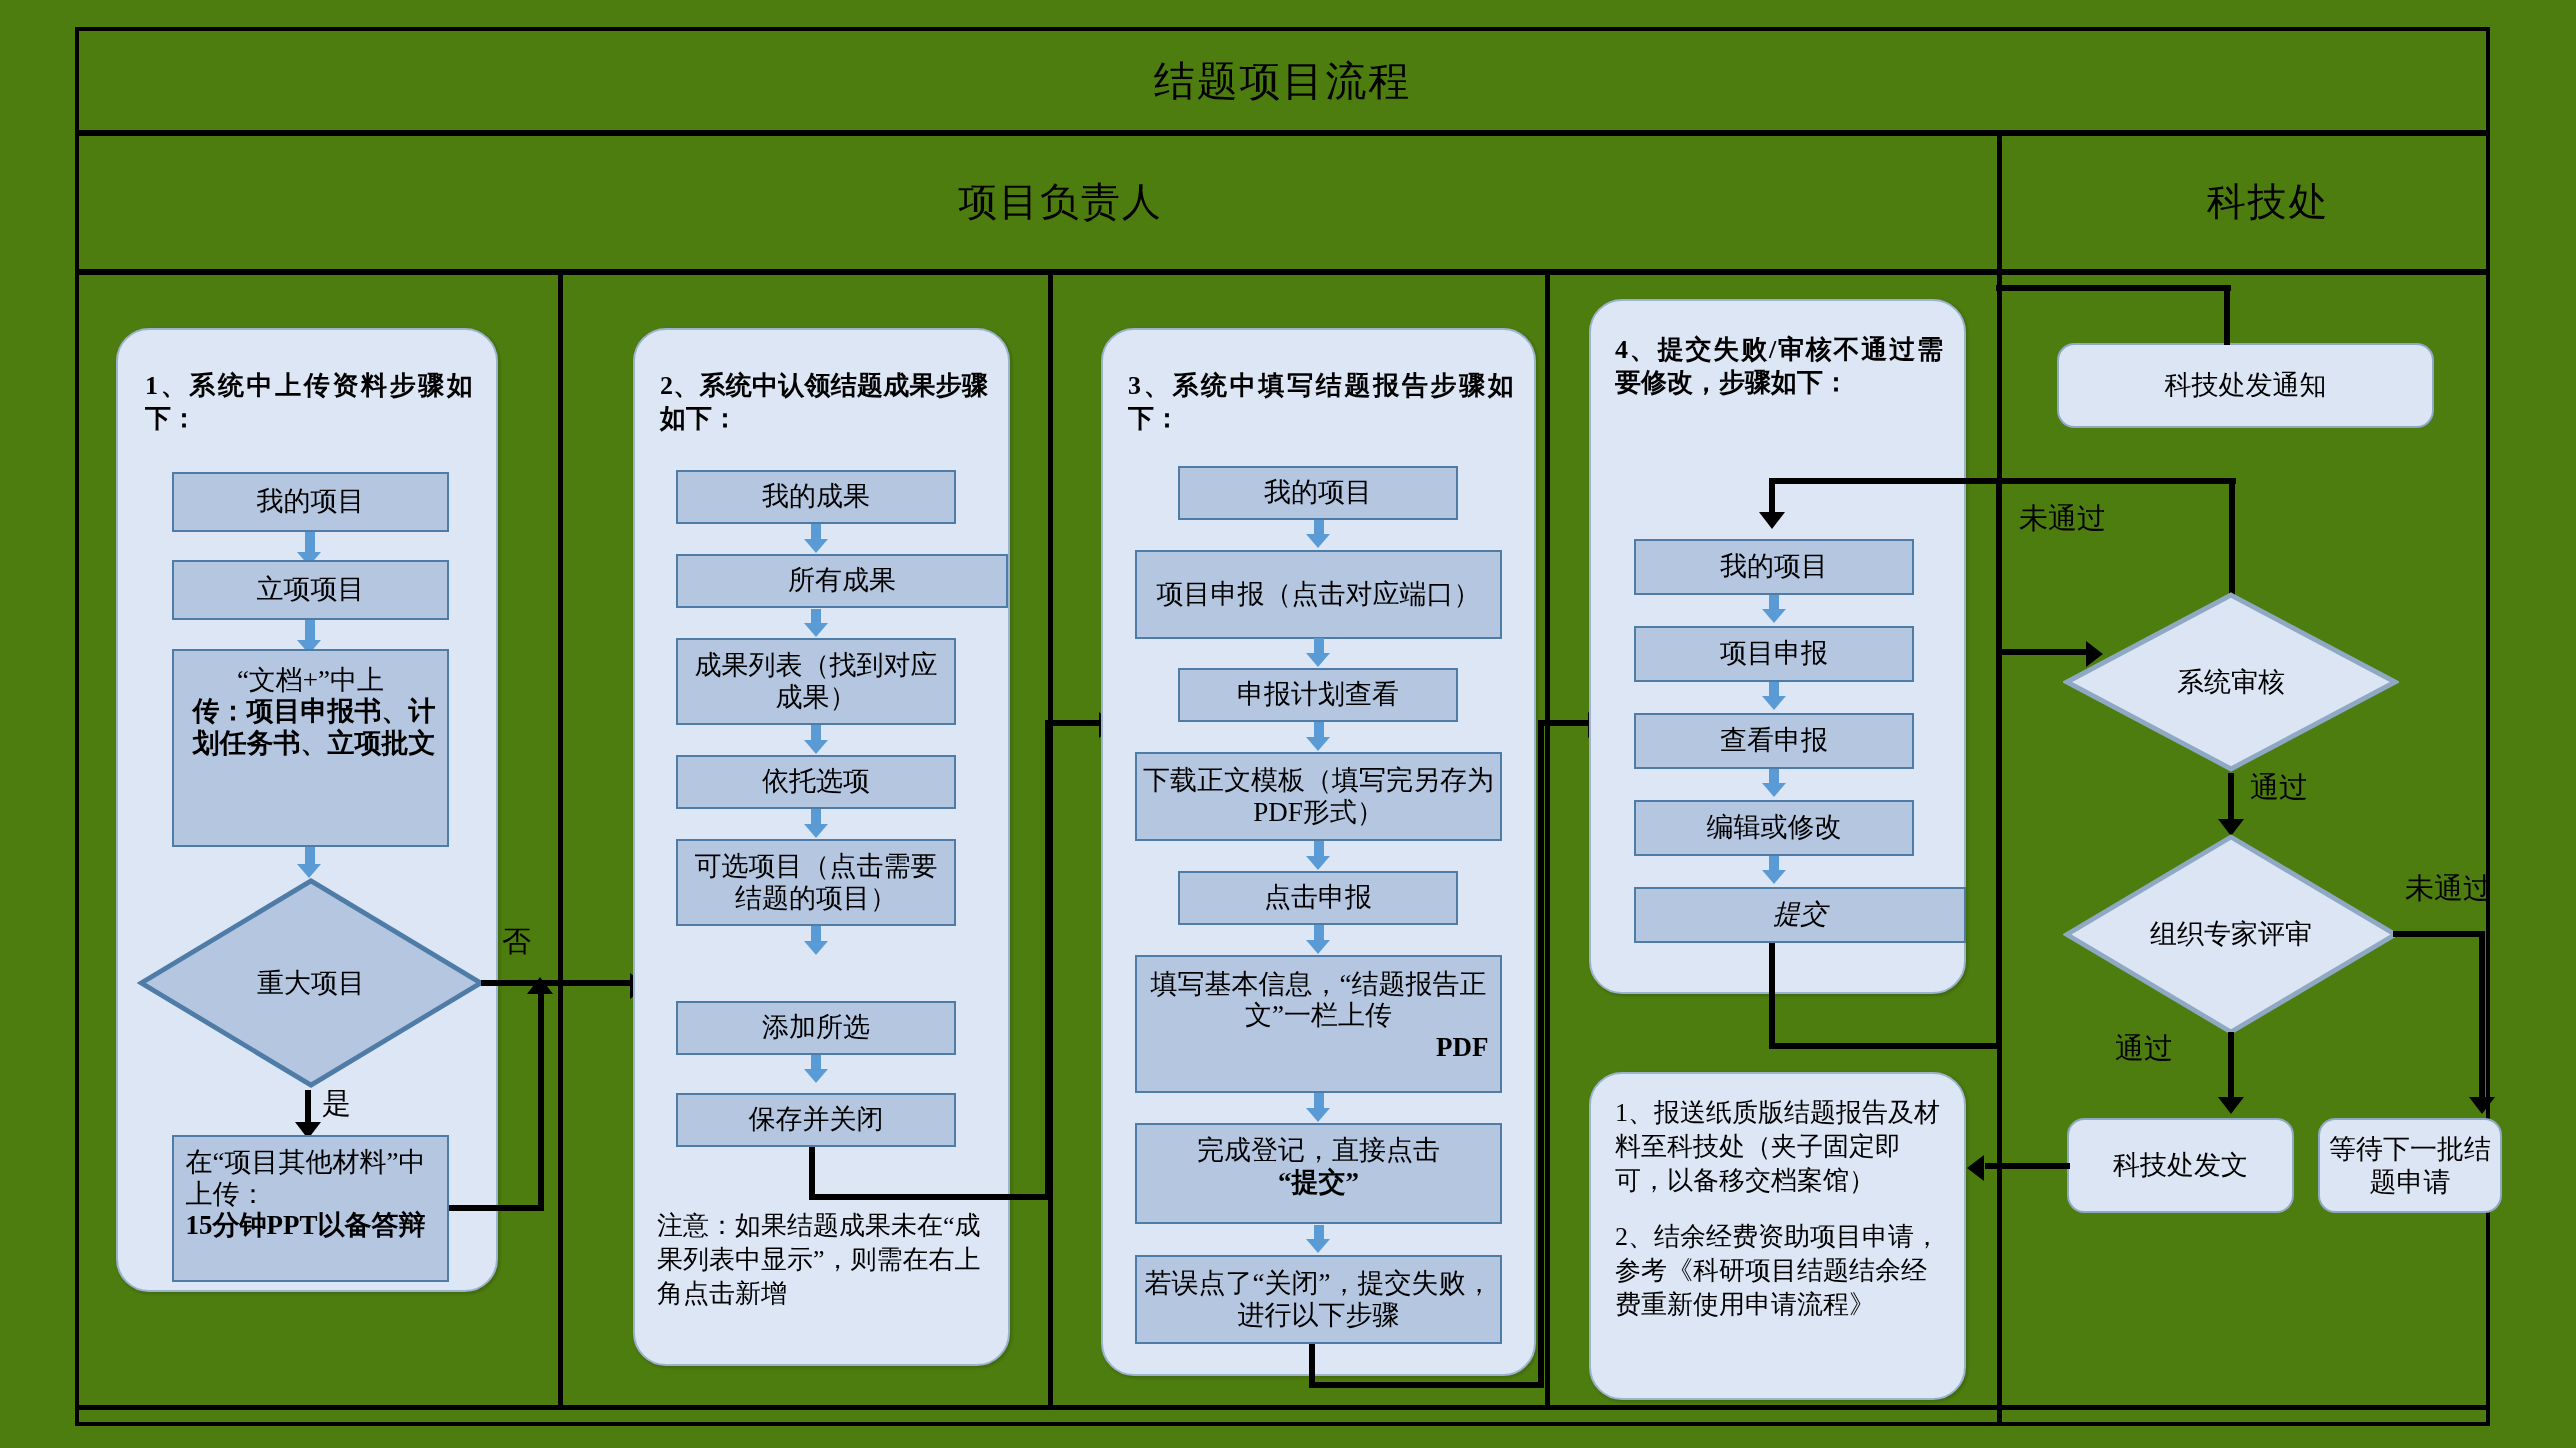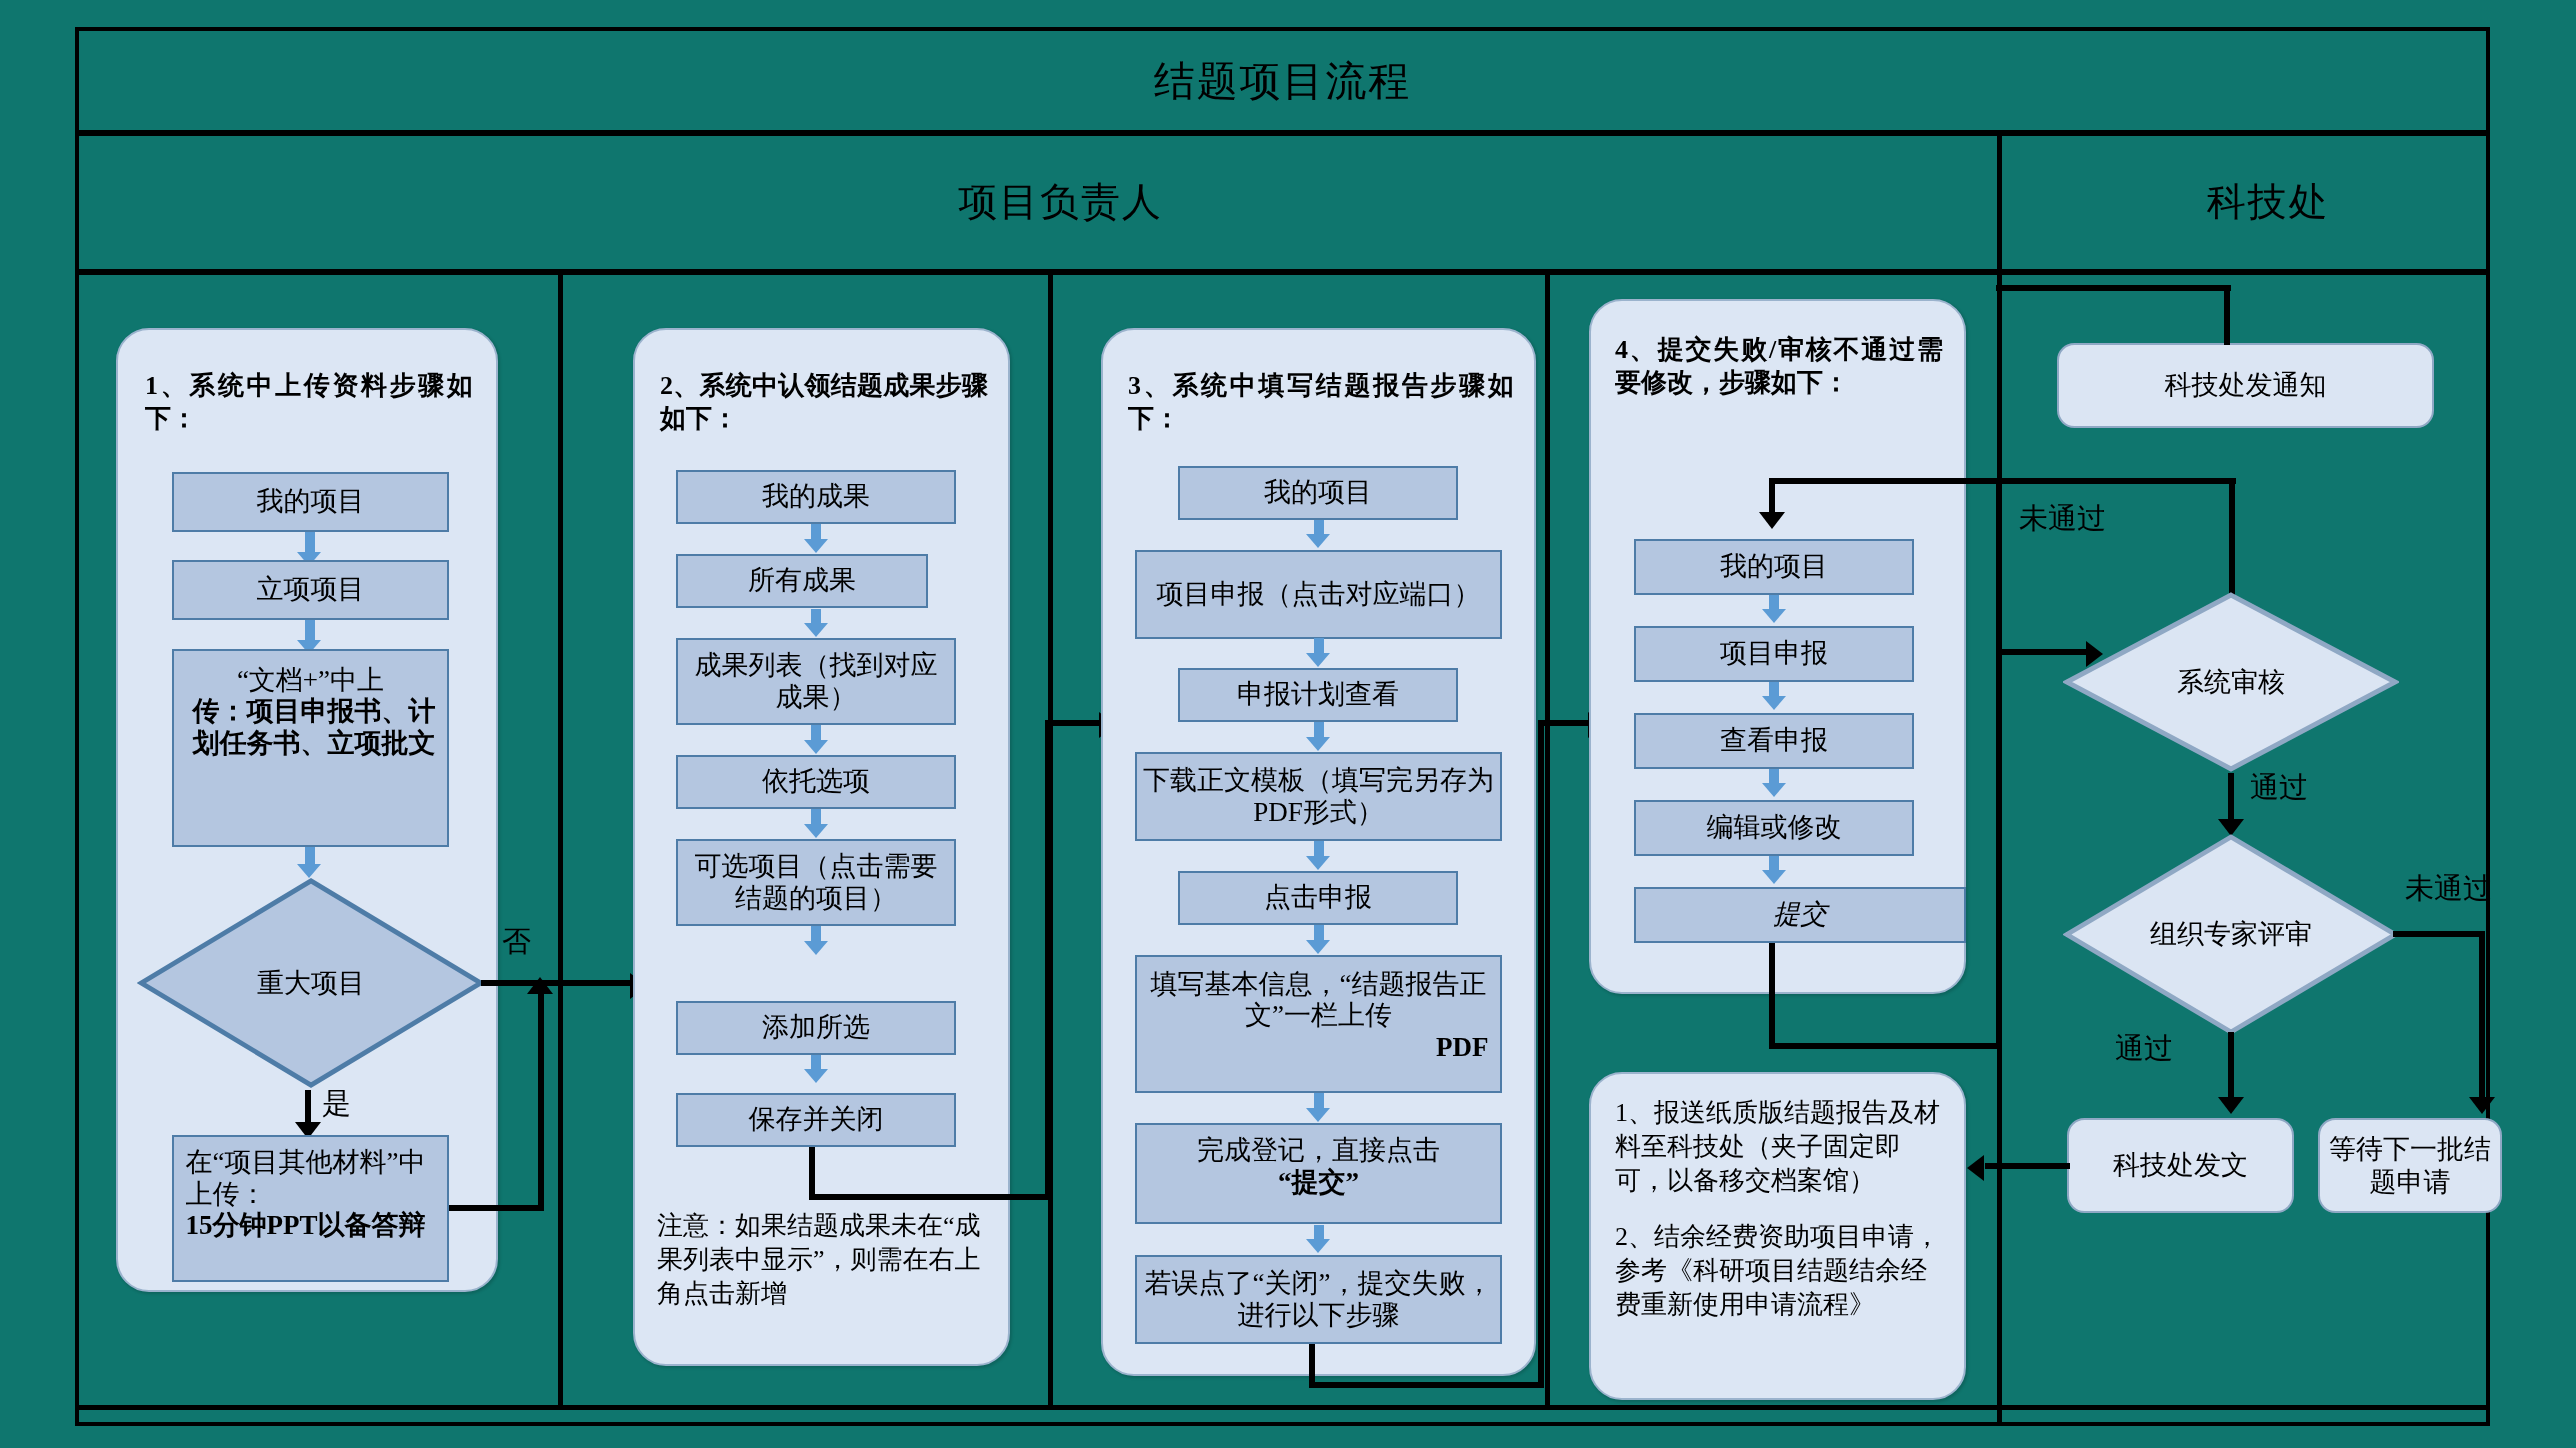--- a/index.html
+++ b/index.html
@@ -1,17 +1,17 @@
 <!DOCTYPE html>
 <html><head>
 <meta charset="utf-8">
 <style>
   html,body{margin:0;padding:0;background:#fff;}
   body{font-family:"Liberation Serif","DejaVu Serif",serif;}
-  #root{position:relative;width:2576px;height:1449px;background:#0f766e;overflow:hidden;}
+  #root{position:relative;width:2576px;height:1449px;background:#4d7c0f;overflow:hidden;}
 
   
   .frame{position:absolute;border:4.8px solid #000;box-sizing:border-box;}
   .vline{position:absolute;background:#000;}
   .hline{position:absolute;background:#000;}
 
   .lane-title{position:absolute;display:flex;align-items:center;justify-content:center;
               font-size:39px;color:#000;letter-spacing:1.9px;padding-left:22px;}
   .doc-title{position:absolute;display:flex;align-items:center;justify-content:center;
              font-size:41px;color:#000;letter-spacing:1.9px;}
@@ -122,21 +122,21 @@
   <div class="kline" style="left:538px;top:993px;width:5.8px;height:218px;"></div>
   <div class="kup" style="left:527px;top:977px;"></div>
 
   <div class="panel" style="left:633px;top:328px;width:377px;height:1038px;"></div>
   <div class="panel-head" style="left:660px;top:369px;width:328px;">2、系统中认领结题成果步骤如下：</div>
 
   <div class="pbox" style="left:676px;top:470px;width:280px;height:54px;">我的成果</div>
   <div class="bcon" style="left:811px;top:524px;width:9.7px;height:18.4px;"></div>
   <div class="bhead" style="left:804px;top:539px;"></div>
 
-  <div class="pbox" style="left:676px;top:554px;width:252px;height:54px;text-align:right;">所有成果</div>
+  <div class="pbox" style="left:676px;top:554px;width:332px;height:54px;text-align:right;">所有成果</div>
   <div class="bcon" style="left:811px;top:609px;width:9.7px;height:18.4px;"></div>
   <div class="bhead" style="left:804px;top:623px;"></div>
 
   <div class="pbox" style="left:676px;top:638px;width:280px;height:87px;">成果列表（找到对应成果）</div>
   <div class="bcon" style="left:811px;top:725px;width:9.7px;height:18.4px;"></div>
   <div class="bhead" style="left:804px;top:740px;"></div>
 
   <div class="pbox" style="left:676px;top:755px;width:280px;height:54px;">依托选项</div>
   <div class="bcon" style="left:811px;top:809px;width:9.7px;height:18.4px;"></div>
   <div class="bhead" style="left:804px;top:824px;"></div>

